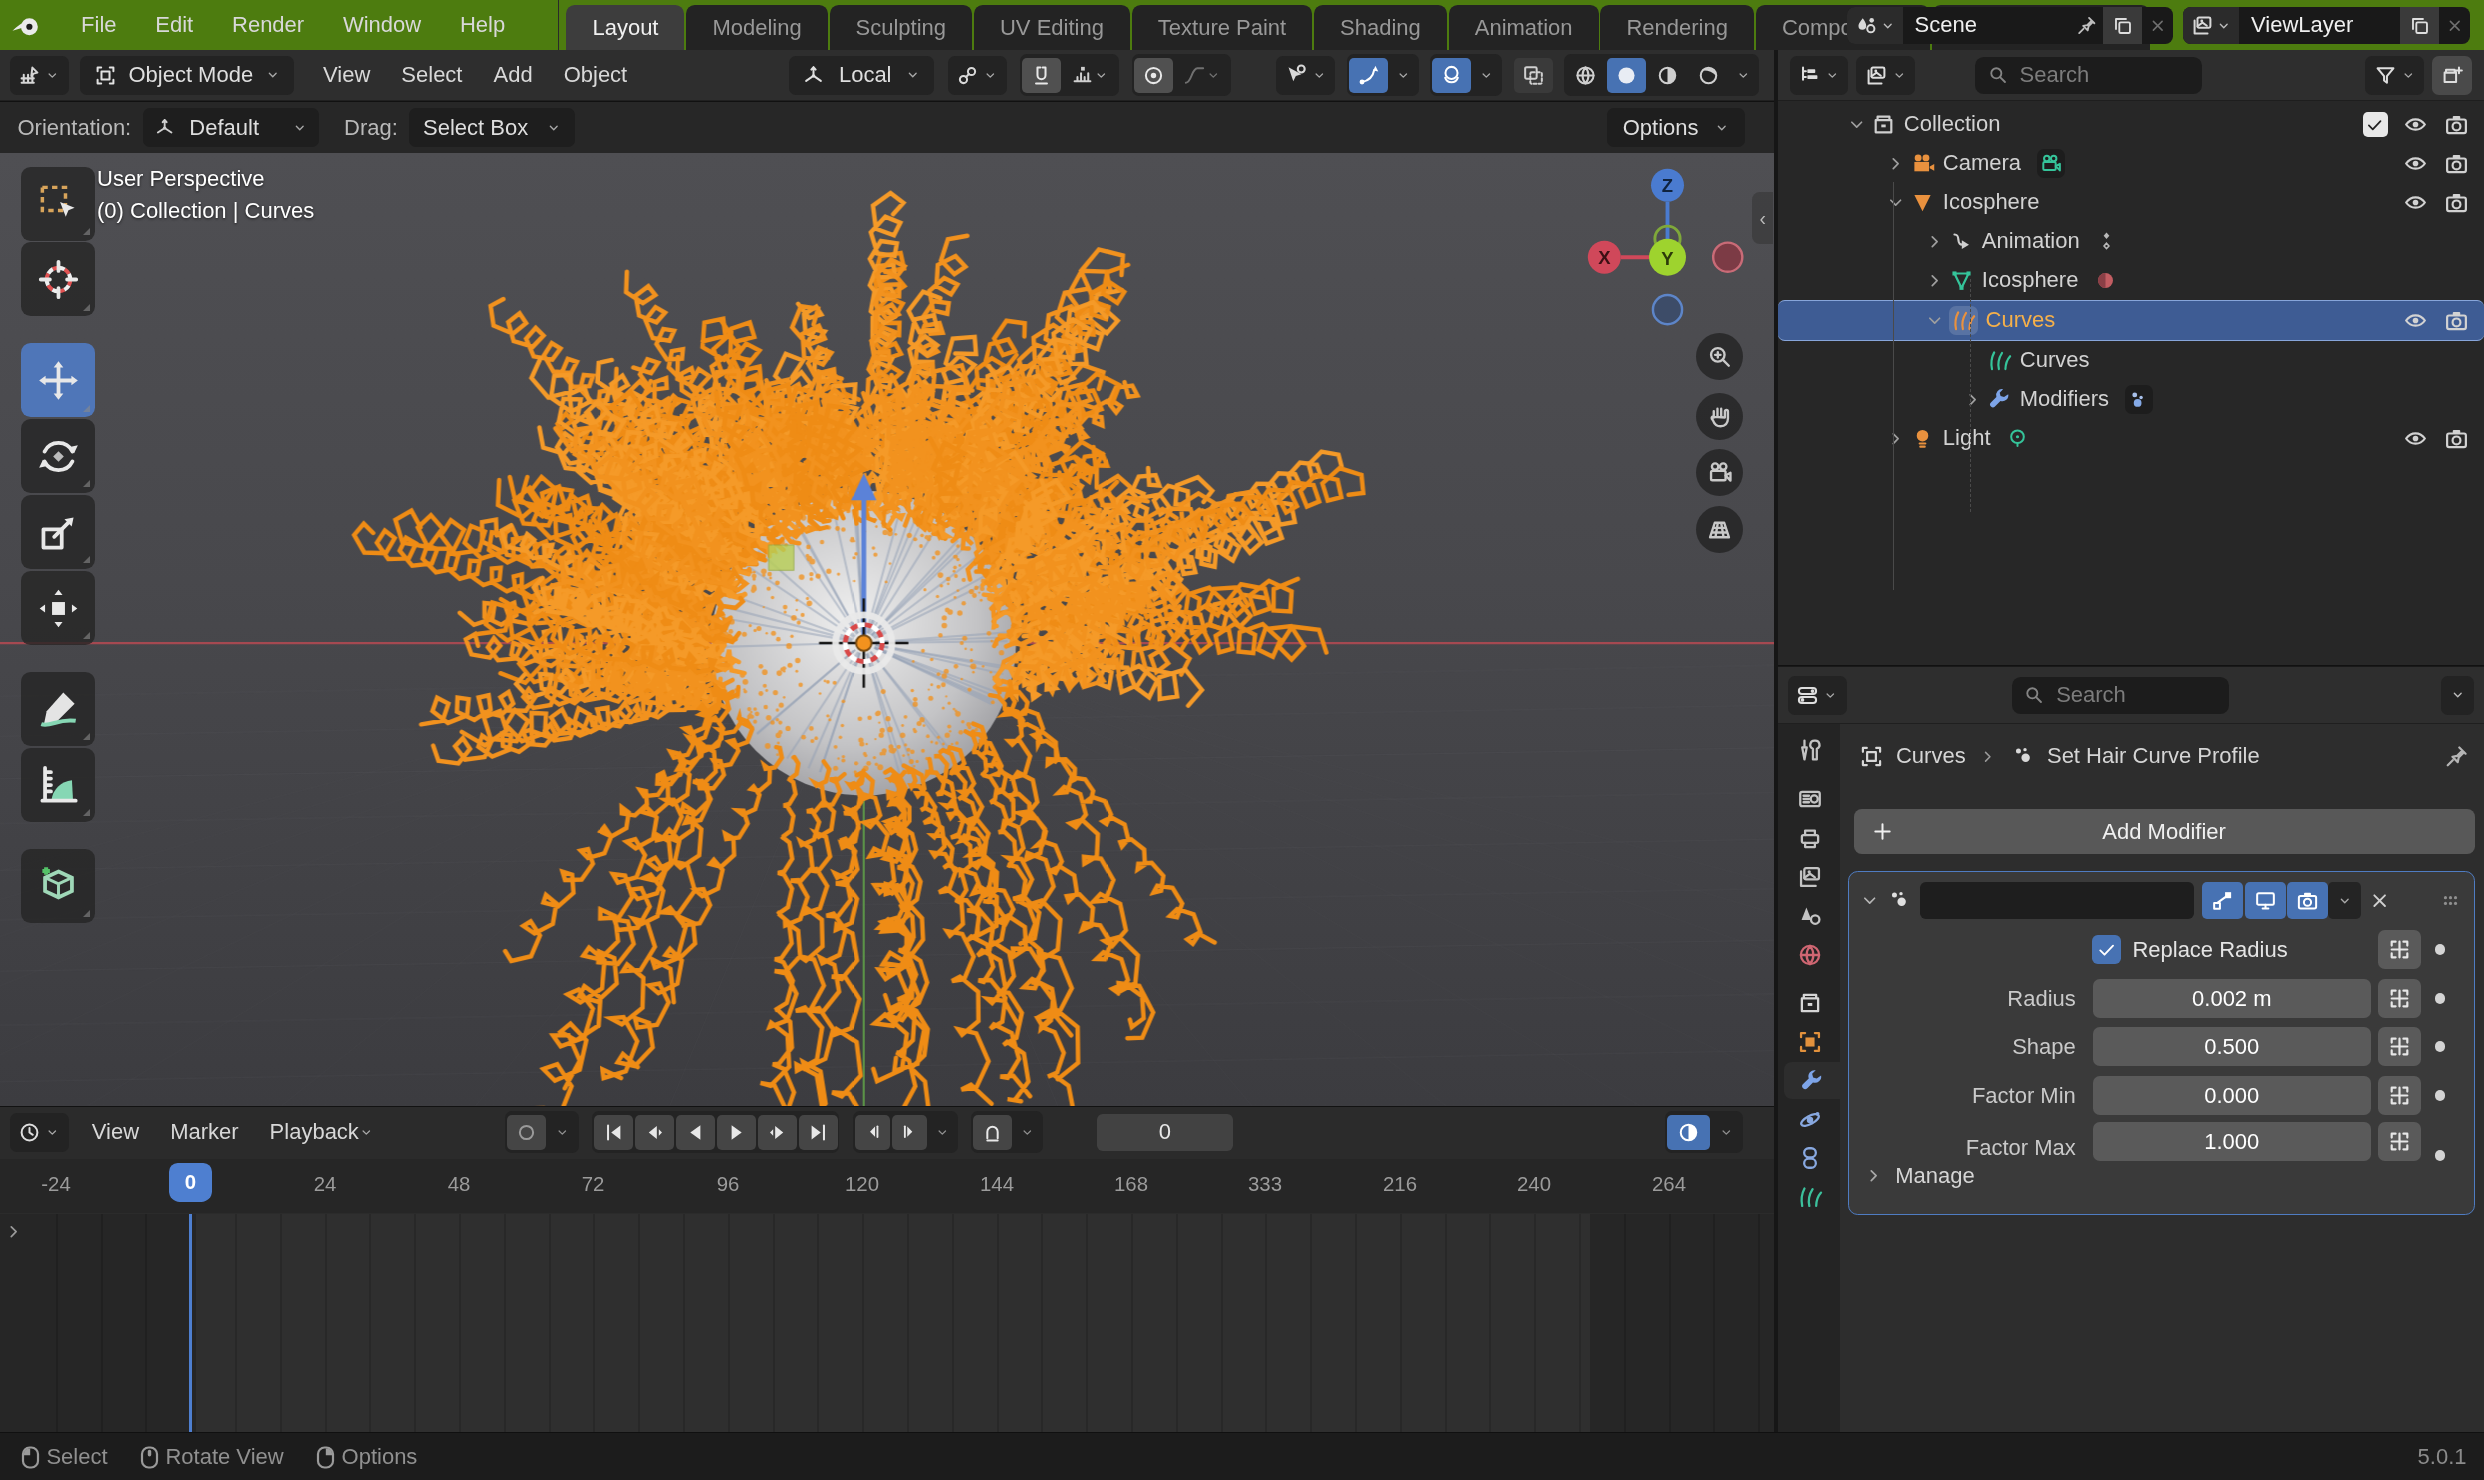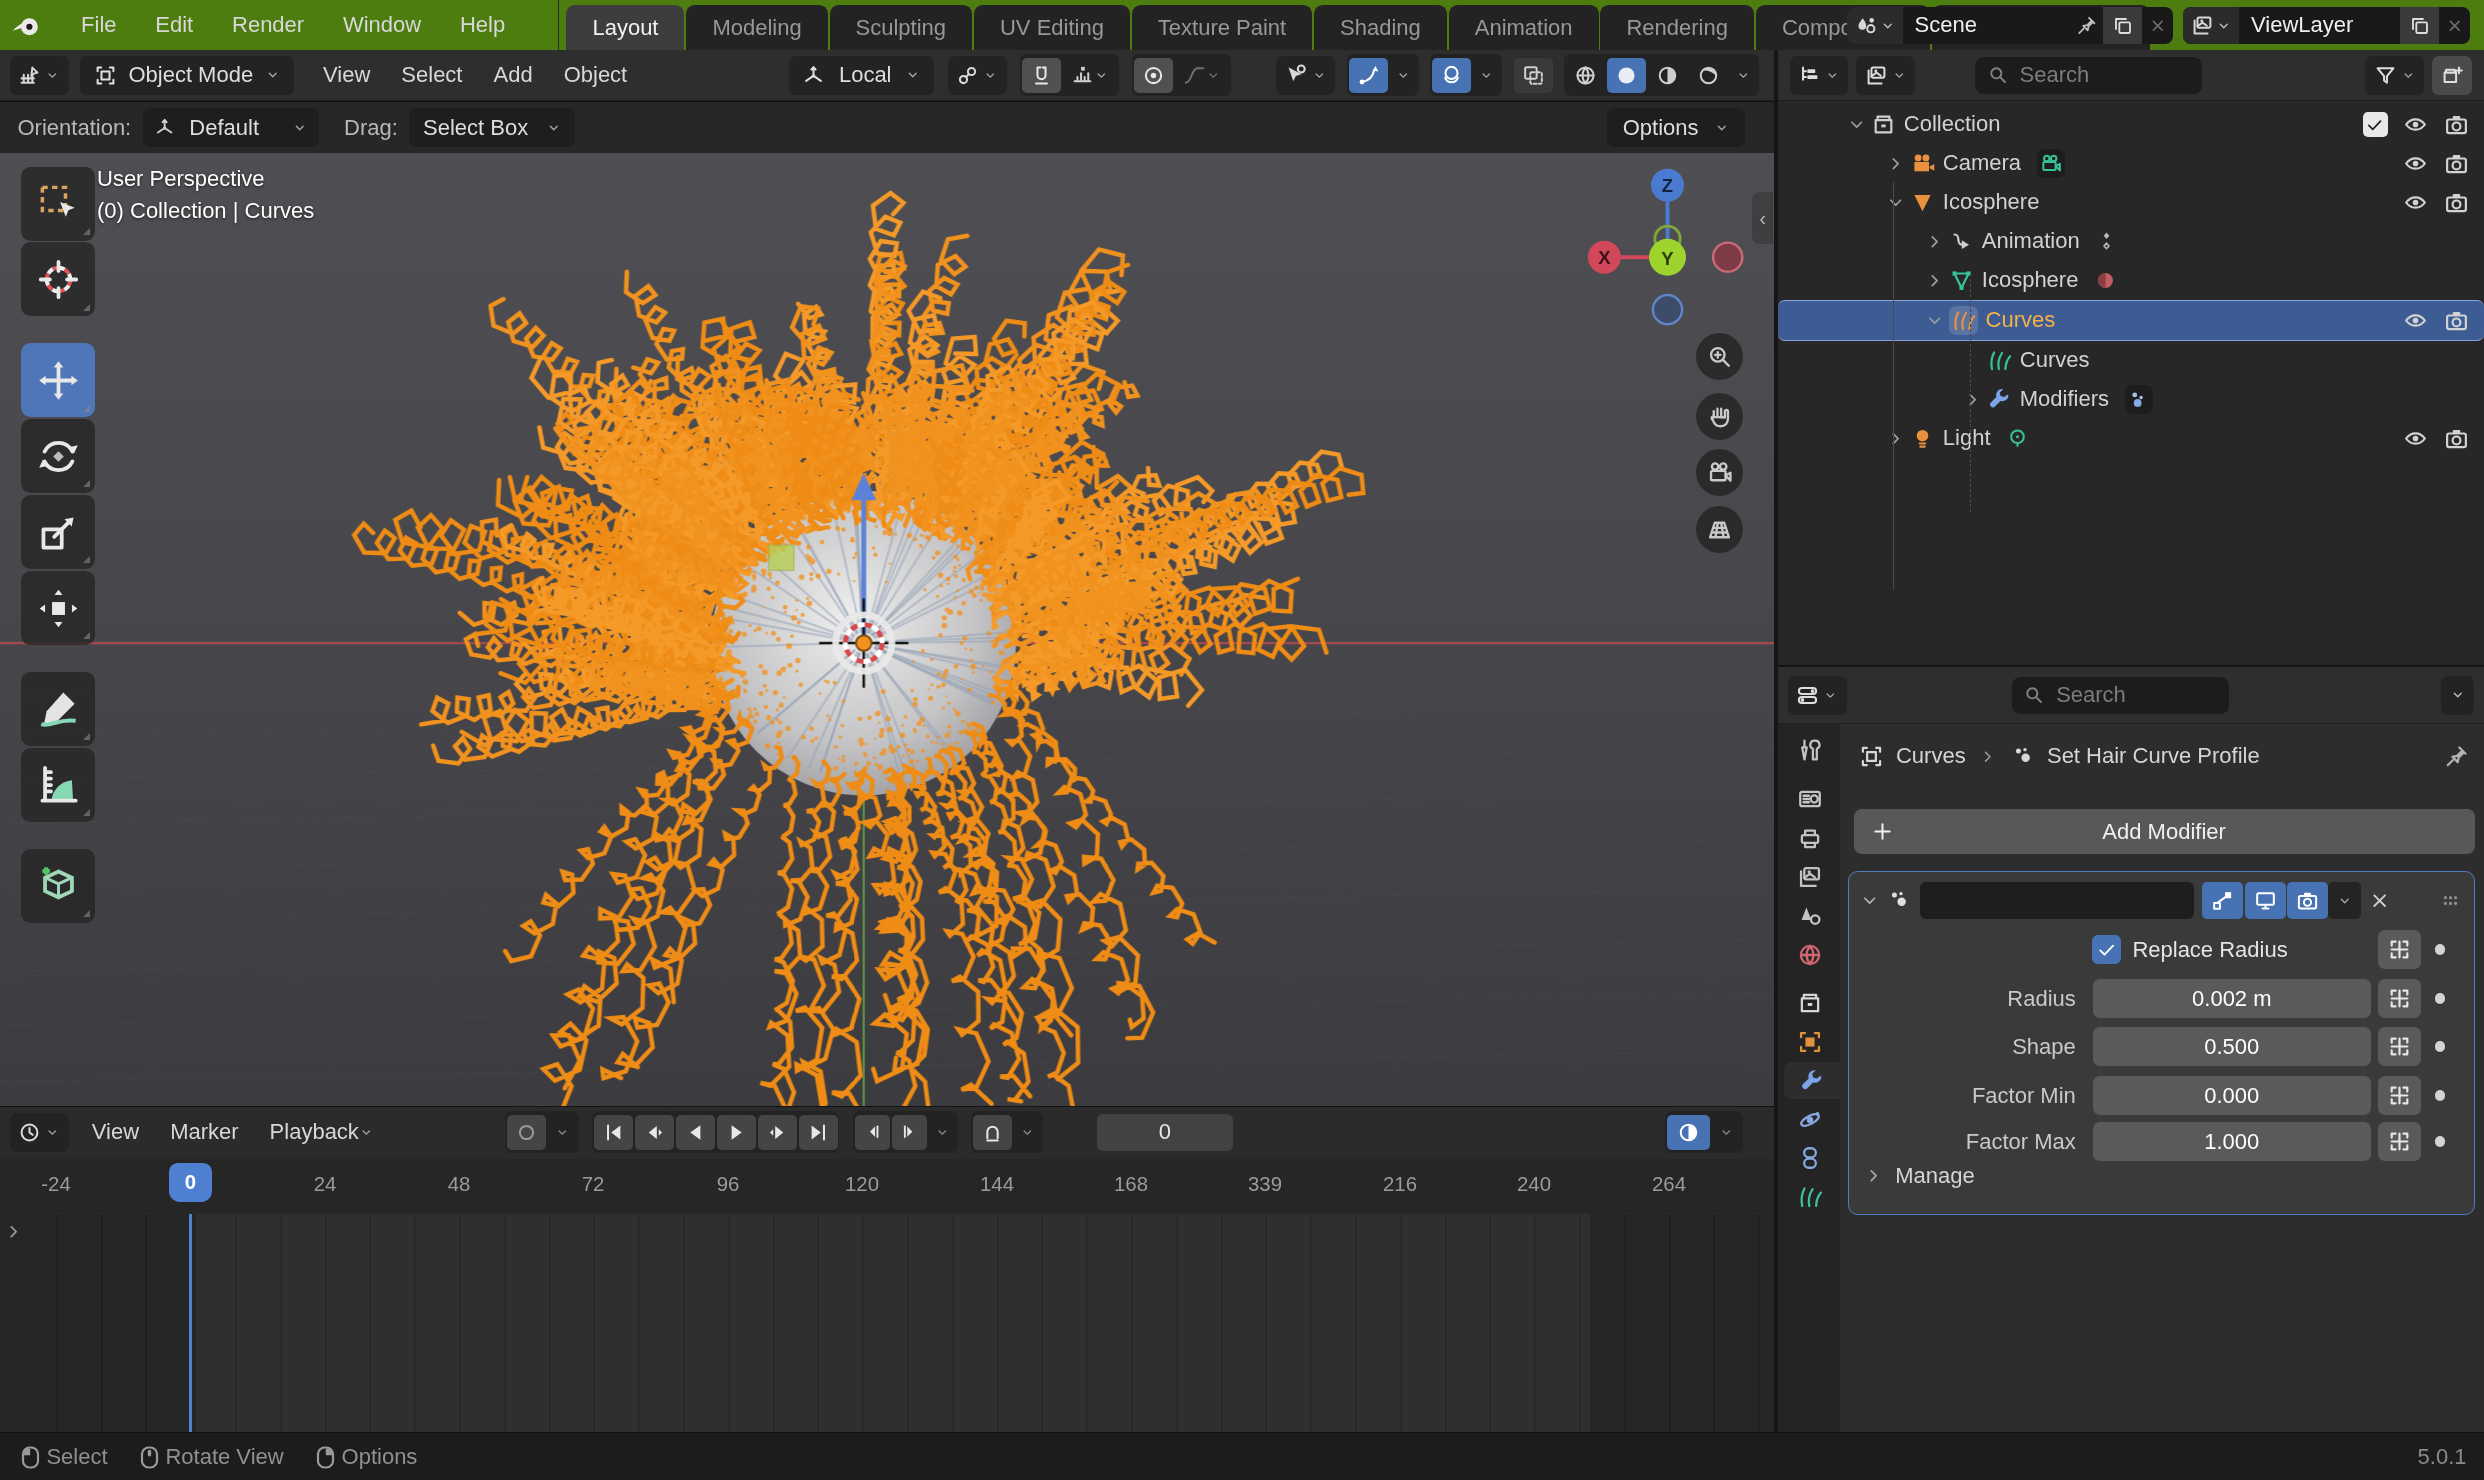--- a/index.html
+++ b/index.html
@@ -1574,21 +1574,21 @@
           <div style="position: absolute; left: 0px; top: 204px; width: 100%; height: 39px; display: flex; align-items: center;">
             <span class="flabel" style="width:227px;padding-right:0">Factor Min</span>
       <span class="slider-field" style="position:absolute;left:244px;width:278px">0.000</span>
       <span class="attr-btn" style="position:absolute;left:529px">
               <svg class="ic" viewBox="0 0 16 16" style="width:25px;height:25px;color:#e6e6e6">
                 <path class="s" d="M3 5.5V3h2.5M13 10.5V13h-2.5M10.5 3H13v2.5M5.5 13H3v-2.5M3 8h10M8 3v10" stroke-width="1.7"></path>
               </svg>
             </span>
       <span class="deco-dot" style="position:absolute;left:586px"></span>
           </div>
-          <div style="position: absolute; left: 0px; top: 250px; width: 100%; height: 39px; display: flex; align-items: center;">
+          <div style="position: absolute; left: 0px; top: 250px; width: 100%; height: 39px; display: flex; align-items: flex-end;">
             <span class="flabel" style="width:227px;padding-right:0">Factor Max</span>
       <span class="slider-field" style="position:absolute;left:244px;width:278px">1.000</span>
       <span class="attr-btn" style="position:absolute;left:529px">
               <svg class="ic" viewBox="0 0 16 16" style="width:25px;height:25px;color:#e6e6e6">
                 <path class="s" d="M3 5.5V3h2.5M13 10.5V13h-2.5M10.5 3H13v2.5M5.5 13H3v-2.5M3 8h10M8 3v10" stroke-width="1.7"></path>
               </svg>
             </span>
       <span class="deco-dot" style="position:absolute;left:586px"></span>
           </div>
           <div style="position: absolute; left: 15.5px; top: 291px; display: flex; align-items: center; gap: 11.6px; color: rgb(213, 213, 213);">
@@ -1743,21 +1743,21 @@
     <div id="tl-ruler">
         <span class="tick-label" style="left: 56px;">-24</span>
         <span class="tick-label" style="left: 190px;">0</span>
         <span class="tick-label" style="left: 325px;">24</span>
         <span class="tick-label" style="left: 459px;">48</span>
         <span class="tick-label" style="left: 593px;">72</span>
         <span class="tick-label" style="left: 728px;">96</span>
         <span class="tick-label" style="left: 862px;">120</span>
         <span class="tick-label" style="left: 997px;">144</span>
         <span class="tick-label" style="left: 1131px;">168</span>
-        <span class="tick-label" style="left: 1265px;">339</span>
+        <span class="tick-label" style="left: 1265px;">333</span>
         <span class="tick-label" style="left: 1400px;">216</span>
         <span class="tick-label" style="left: 1534px;">240</span>
         <span class="tick-label" style="left: 1669px;">264</span>
         <div style="position:absolute;left:169px;top:3.9px;width:43px;height:39px;background:#4e7fd0;border-radius:8.7px 8.7px 10.7px 10.7px;display:flex;align-items:center;justify-content:center;color:#fff;font-size:20.4px;font-weight:bold">
           <span>0</span>
         </div>
       </div>
     <div id="tl-tracks">
         <div style="position:absolute;left:56px;top:0;bottom:0;width:1.9px;background:#282828"></div>
         <div style="position:absolute;left:101px;top:0;bottom:0;width:1.9px;background:#282828"></div>

